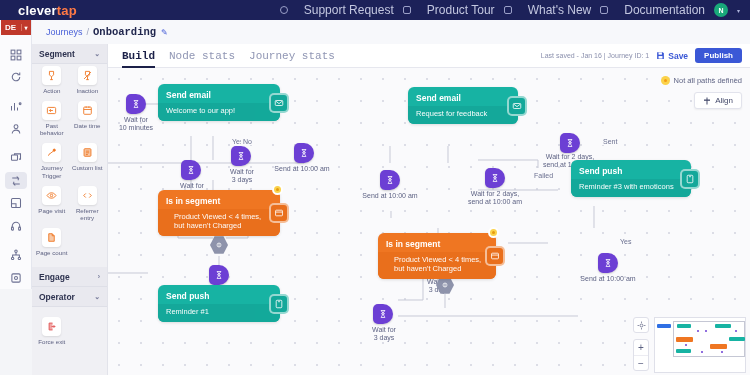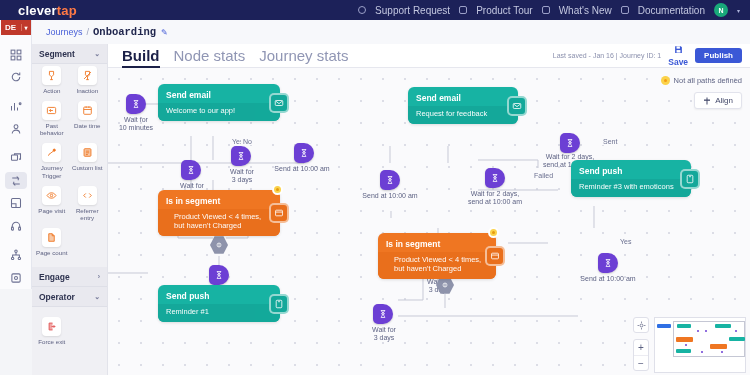--- a/index.html
+++ b/index.html
@@ -14,21 +14,21 @@
 
   
   #topnav {
     position: absolute; top: 0; left: 0; width: 750px; height: 20px;
     background: #1c2159; display: flex; align-items: center;
     padding: 0 6px; z-index: 40;
   }
   #brand { font-size: 13px; font-weight: 700; color: #ffffff; letter-spacing: .2px; margin-left: 12px; }
   #brand .tap { color: #ff7a45; }
   #topnav-right { margin-left: auto; display: flex; align-items: center; gap: 9px; padding-right: 4px; }
-  .tn-item { display: flex; align-items: center; gap: 9px; color: #c3c7e0; font-size: 10px; white-space: nowrap; }
+  .tn-item { display: flex; align-items: center; gap: 16px; color: #c3c7e0; font-size: 12px; white-space: nowrap; }
   .tn-ico { width: 8px; height: 8px; border: 1px solid #9ba0c8; border-radius: 2px; display: inline-block; }
   .tn-ico.circ { border-radius: 50%; }
   #avatar {
     width: 14px; height: 14px; border-radius: 50%; background: #19a97a;
     color: #fff; font-size: 7px; display: flex; align-items: center;
     justify-content: center; font-weight: 700;
   }
   #avatar-caret { color: #aab0d8; font-size: 6px; }
 
   
@@ -90,31 +90,31 @@
   #crumb .cur { color: #20264d; font-size: 10.5px; font-weight: 700; font-family: Liberation Mono, monospace; }
   #crumb .pencil { margin-left: 5px; color: #4a61d8; font-size: 8px; }
 
   
   #toolbar {
     position: absolute; top: 44px; left: 108px; width: 642px; height: 24px;
     background: #ffffff; border-bottom: 1px solid #e6e7ee;
     display: flex; align-items: center; z-index: 20;
   }
   .tab {
-    font-size: 15px; color: #9096b4; margin-left: 14px; height: 24px;
-    display: flex; align-items: center; position: relative;
+    font-size: 11px; color: #9096b4; margin-left: 14px; height: 24px;
+    display: flex; align-items: center; position: relative; font-family: Liberation Mono, monospace;
   }
   .tab.active { color: #1b2048; font-weight: 700; }
   .tab.active::after {
     content: ""; position: absolute; bottom: 0; left: 0; right: 0;
     height: 2px; background: #1b2048;
   }
   #toolbar-right { margin-left: auto; display: flex; align-items: center; gap: 7px; padding-right: 8px; }
   #saved-meta { font-size: 7px; color: #8b90ad; }
-  #save-btn { display: flex; align-items: center; gap: 3px; font-size: 8.5px; color: #3b58d6; font-weight: 700; flex-direction: column; }
+  #save-btn { display: flex; align-items: center; gap: 3px; font-size: 8.5px; color: #3b58d6; font-weight: 700; }
   #save-btn svg { width: 9px; height: 9px; }
   #publish-btn {
     background: #3b58d6; color: #fff; font-size: 8px; font-weight: 600;
     padding: 3px 9px; border-radius: 3px;
   }
 
   
   #canvas {
     position: absolute; top: 68px; left: 108px; width: 642px; height: 307px;
     background-color: #fafafc;

